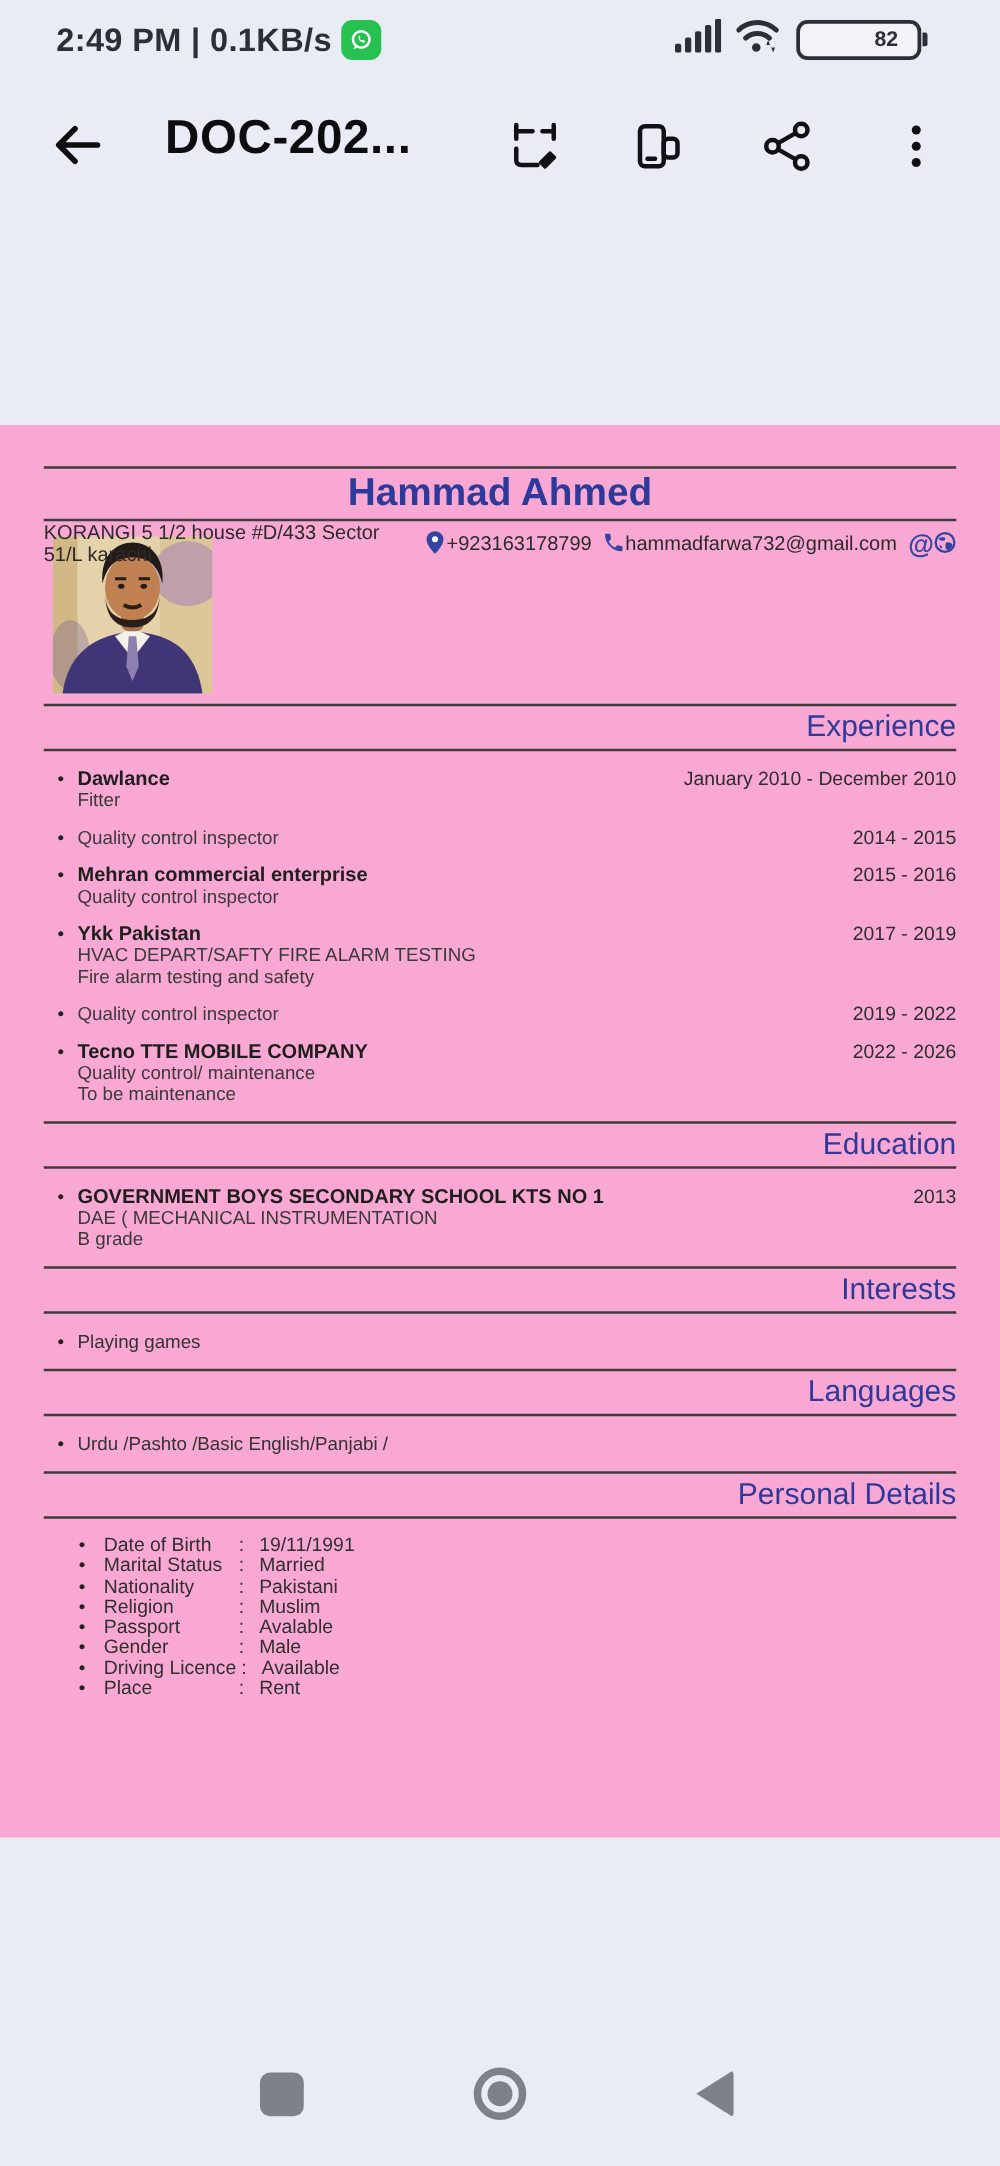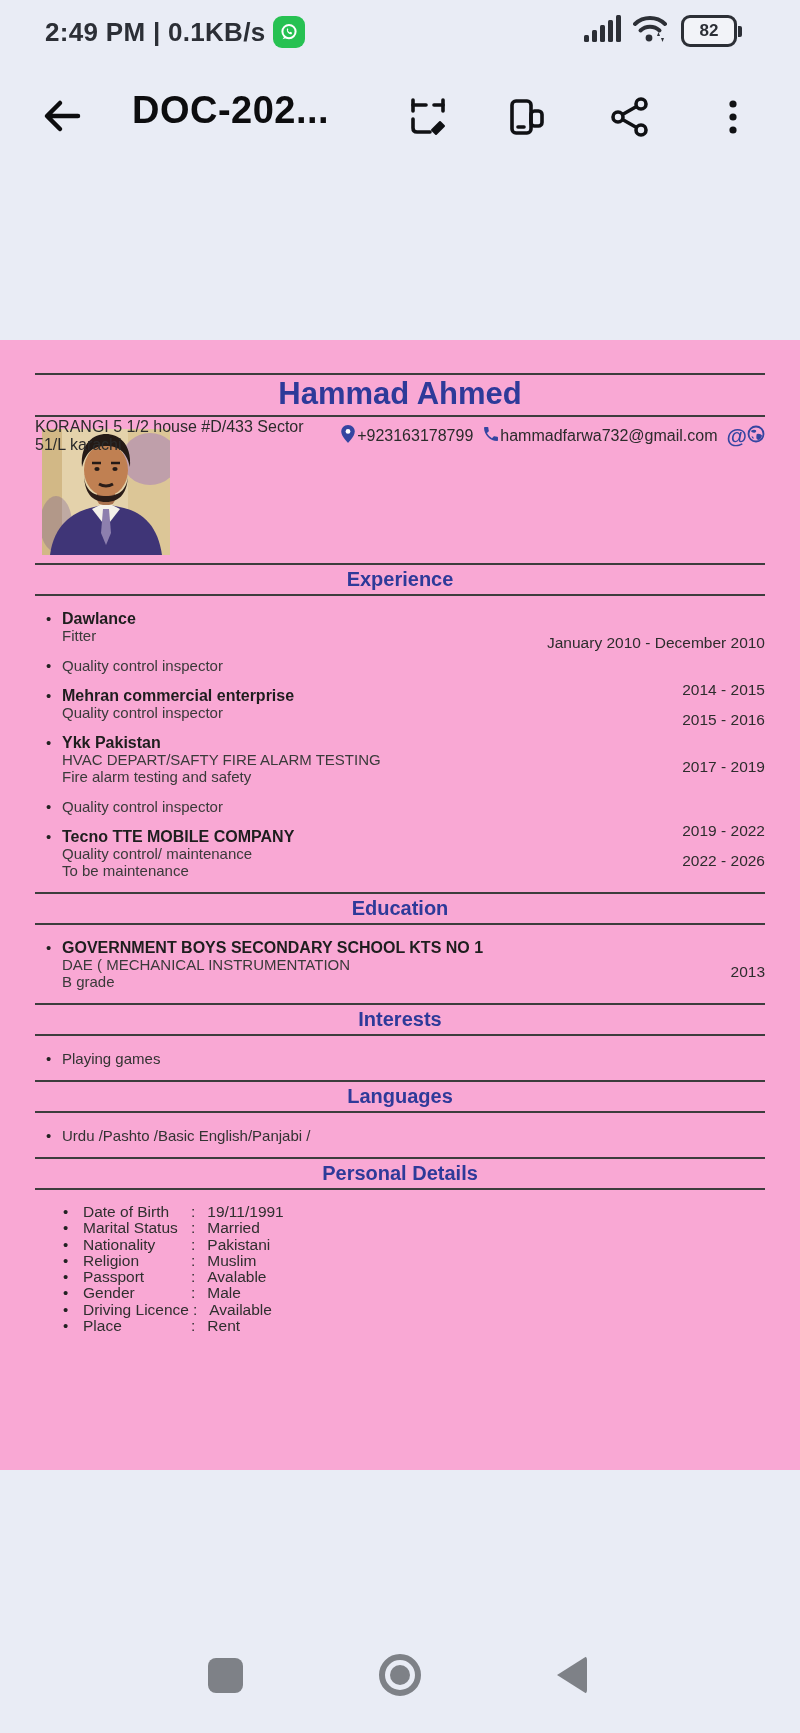--- a/index.html
+++ b/index.html
@@ -8,21 +8,21 @@
 
   
   .status-bar{position:absolute;top:0;left:0;width:800px;height:64px;}
   .status-left{position:absolute;left:45px;top:16px;display:flex;align-items:center;gap:8px;}
   .status-text{font-size:26px;font-weight:600;color:#2c2f36;letter-spacing:0.3px;}
   .wa-icon{width:32px;height:32px;border-radius:9px;background:#27c152;display:flex;
            align-items:center;justify-content:center;}
   .status-right{position:absolute;right:58px;top:14px;display:flex;align-items:center;gap:12px;}
   .battery{display:flex;align-items:center;}
   .battery-body{width:50px;height:26px;border:3px solid #2c2f36;border-radius:9px;
-                display:flex;align-items:center;justify-content:center;background:#f2f3f8;}
+                display:flex;align-items:center;justify-content:center;background:#f2f3f8;padding-left:44px;}
   .battery-body span{font-size:17px;font-weight:600;color:#2c2f36;}
   .battery-nub{width:4px;height:11px;background:#2c2f36;border-radius:0 2px 2px 0;margin-left:1px;}
 
   
   .toolbar{position:absolute;top:72px;left:0;width:800px;height:88px;padding-left:39px;}
   .back-btn{position:absolute;left:40px;top:22px;width:44px;height:44px;}
   .doc-title{position:absolute;left:132px;top:17px;font-size:38px;font-weight:700;color:#0d0d0f;
              letter-spacing:0.5px;white-space:nowrap;}
   .tb-icon{position:absolute;top:22px;width:46px;height:46px;display:flex;align-items:center;justify-content:center;}
   .tb-sign{left:405px;} .tb-device{left:503px;} .tb-share{left:607px;} .tb-more{left:710px;}
@@ -33,28 +33,28 @@
   .rule{height:0;border-top:2px solid #3d3d3d;}
   .name-row{text-align:center;font-size:31px;font-weight:600;color:#2e3a99;padding:1px 0 3px 0;}
 
   .header-block{position:relative;height:140px;margin-top:6px;}
   .photo{position:absolute;left:7px;top:6px;width:128px;height:126px;overflow:hidden;}
   .contact{position:absolute;right:0;top:2px;display:flex;align-items:flex-end;}
   .contact-row{display:flex;align-items:center;justify-content:flex-end;gap:9px;height:22px;}
   .contact-text{font-size:16px;color:#2b2b2b;}
   .at-glyph{font-size:21px;font-weight:600;color:#3445a1;line-height:20px;}
 
-  .section-title{text-align:center;font-size:20px;font-weight:700;color:#2e3a99;padding:3px 0 3px 0;}
+  .section-title{text-align:right;font-size:24px;font-weight:400;color:#2e3a99;padding:3px 0 3px 0;}
 
   .entries{padding-top:14px;}
   .entry{position:relative;padding-left:27px;margin-bottom:13px;}
   .bullet{position:absolute;left:11px;top:0px;font-size:15px;color:#222;}
   .entry-title{font-size:16px;font-weight:700;color:#1e1e1e;line-height:17px;}
   .entry-line{font-size:15px;color:#3a3a3a;line-height:17px;}
-  .entry-period{position:absolute;right:0;top:0;font-size:15.5px;color:#2d2d2d;line-height:17px;margin-top:24px;}
+  .entry-period{position:absolute;right:0;top:0;font-size:15.5px;color:#2d2d2d;line-height:17px;}
 
   .simple-item{position:relative;padding-left:27px;margin:14px 0 13px 0;font-size:15px;color:#333;line-height:17px;}
 
   .personal-rows{padding:14px 0 0 14px;}
   .personal-row{position:relative;display:flex;padding-left:34px;font-size:15.5px;color:#2f2f2f;
                 line-height:16.3px;height:16.3px;}
   .personal-row .bullet{left:14px;top:0;}
   .p-label{min-width:104px;}
   .p-colon{margin:0 12px 0 4px;}
 

